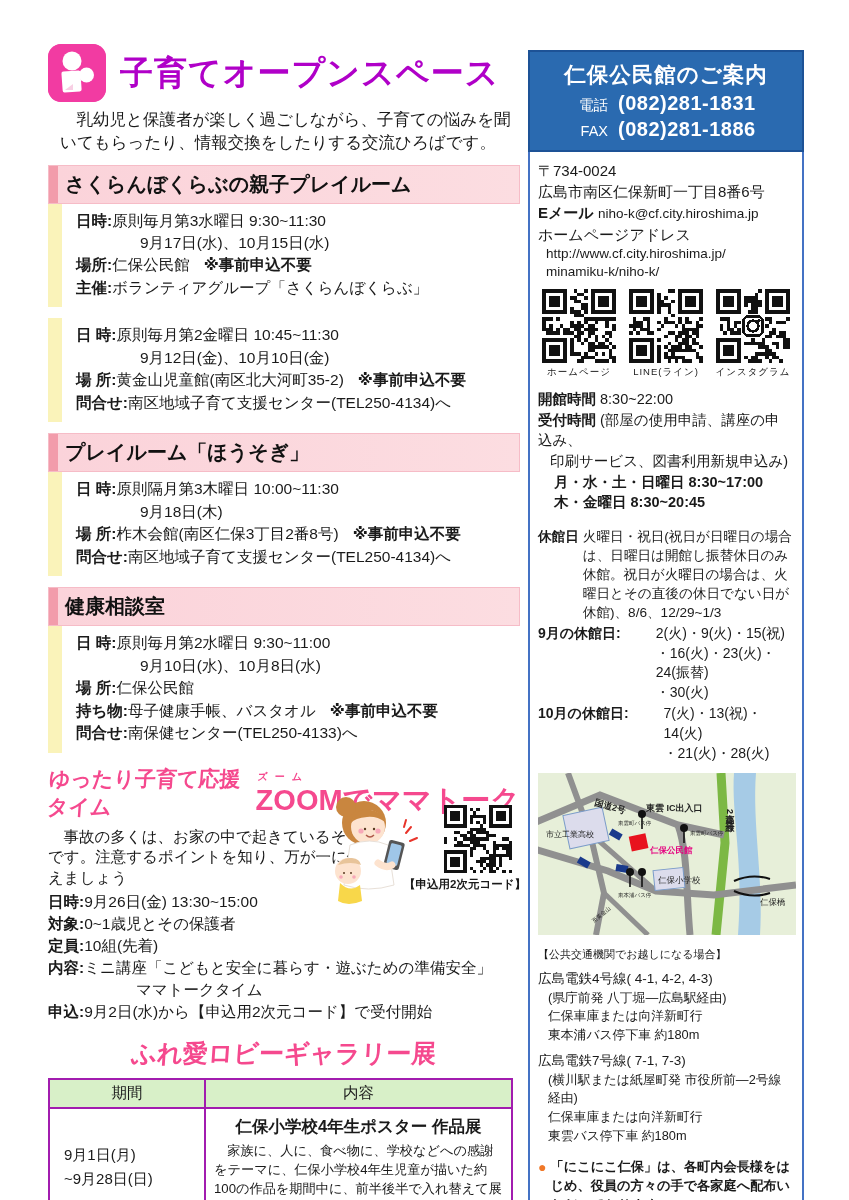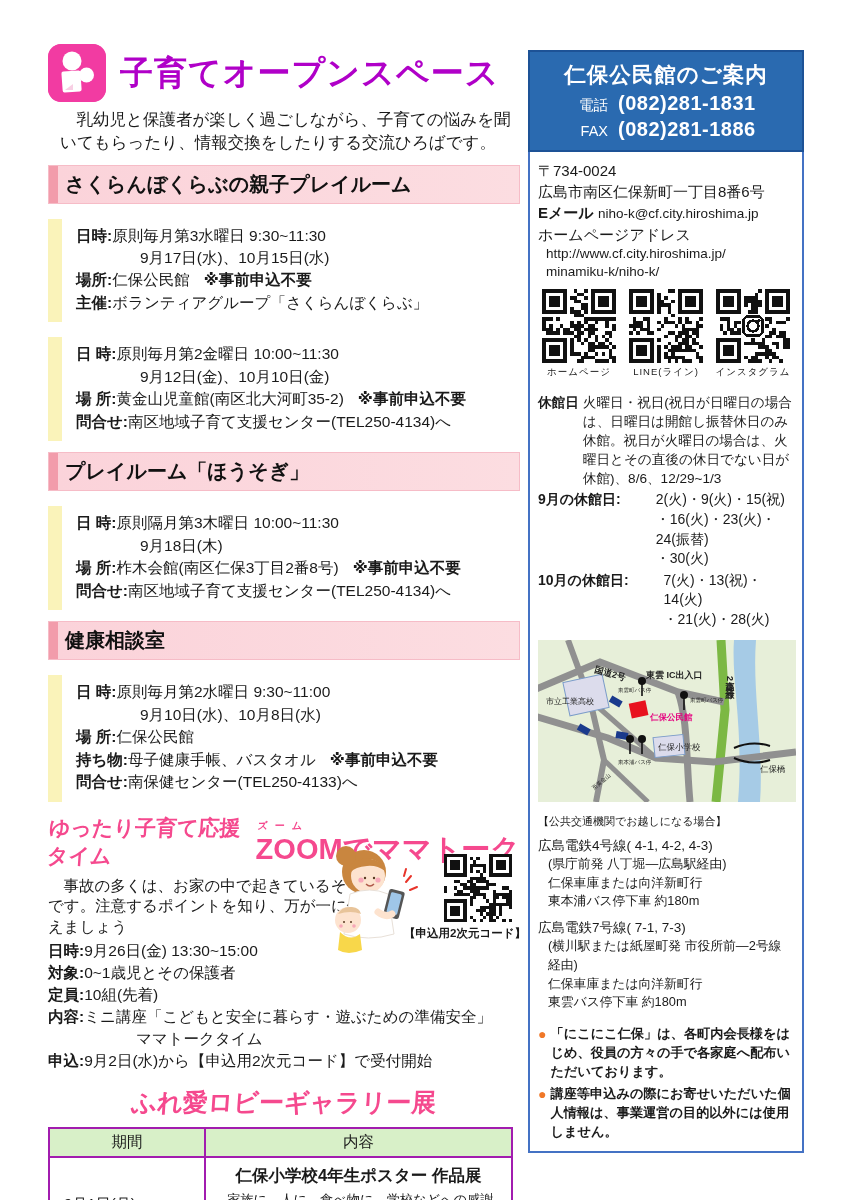--- a/index.html
+++ b/index.html
@@ -9,21 +9,21 @@
   
   .left-col{position:absolute;left:48px;top:44px;width:472px;}
   .title-row{display:flex;align-items:center;gap:14px;margin-bottom:6px;}
   .app-icon{width:58px;height:58px;border-radius:14px;background:#f23ba2;flex:0 0 auto;}
   .main-title{font-size:33px;font-weight:bold;color:#b000c8;letter-spacing:1px;white-space:nowrap;}
   .intro{font-size:16.5px;line-height:1.38;padding-left:12px;text-indent:1em;}
 
   .event{margin-top:11px;}
   .bar{background:linear-gradient(90deg,#f29cab 0,#f29cab 9px,#fbd3da 9px,#fcdde1 100%);
        border:1px solid #f6bcc7;padding:5px 8px 5px 16px;font-size:20px;font-weight:bold;color:#111;}
-  .event-body{display:flex;margin-top:15px;}
+  .event-body{display:flex;}
   .ystrip{width:14px;background:#faf3ba;flex:0 0 auto;}
   .rows{padding:6px 2px 8px 14px;font-size:15.5px;line-height:1.45;flex:1;}
   .row .lbl{font-weight:bold;white-space:pre;}
   .row .note{font-weight:bold;margin-left:14px;}
   .row.cont{padding-left:64px;}
 
   
   .zoom-sec{margin-top:12px;position:relative;min-height:195px;}
   .zhead{display:flex;align-items:flex-end;gap:10px;}
   .ztag{font-size:21px;font-weight:bold;color:#f5498e;transform:skewX(-4deg);}
@@ -117,21 +117,21 @@
               <div class="row cont"><span class="val">9月17日(水)、10月15日(水)</span></div>
               <div class="row"><span class="lbl">場所:</span><span class="val">仁保公民館</span><span class="note">※事前申込不要</span></div>
               <div class="row"><span class="lbl">主催:</span><span class="val">ボランティアグループ「さくらんぼくらぶ」</span></div>
             </div>
           </div>
         </div>
         <div class="event">
           <div class="event-body">
             <div class="ystrip"></div>
             <div class="rows">
-              <div class="row"><span class="lbl">日 時:</span><span class="val">原則毎月第2金曜日 10:00~11:30</span></div>
+              <div class="row"><span class="lbl">日 時:</span><span class="val">原則毎月第2金曜日 10:45~11:30</span></div>
               <div class="row cont"><span class="val">9月12日(金)、10月10日(金)</span></div>
               <div class="row"><span class="lbl">場 所:</span><span class="val">黄金山児童館(南区北大河町35-2)</span><span class="note">※事前申込不要</span></div>
               <div class="row"><span class="lbl">問合せ:</span><span class="val">南区地域子育て支援センター(TEL250-4134)へ</span></div>
             </div>
           </div>
         </div>
         <div class="event">
           <div class="bar">プレイルーム「ほうそぎ」</div>
           <div class="event-body">
             <div class="ystrip"></div>
@@ -770,20 +770,29 @@
                   <rect x="2" y="16" width="3" height="3"></rect>
                   <rect x="7.8" y="7.8" width="5.4" height="5.4" rx="1.4" fill="none" stroke="#111" stroke-width="0.8"></rect>
                   <circle cx="10.5" cy="10.5" r="1.5" fill="none" stroke="#111" stroke-width="0.8"></circle>
                   <circle cx="12.2" cy="8.9" r="0.45" fill="#111"></circle>
                 </g>
               </svg></div>
             <div class="qr-lbl">インスタグラム</div>
           </div>
         </div>
 
+      <div class="hrs">
+        <div><b>開館時間</b>  <span>8:30~22:00</span></div>
+        <div><b>受付時間</b> <span>(部屋の使用申請、講座の申込み、</span></div>
+        <div class="ind">印刷サービス、図書利用新規申込み)</div>
+        <div id="reception-days">
+            <div class="days">月・水・土・日曜日  8:30~17:00</div>
+            <div class="days">木・金曜日  8:30~20:45</div>
+          </div>
+      </div>
 
       <div class="closed">
         <div class="blk">
           <span class="clbl">休館日</span>
           <span class="cmain">火曜日・祝日(祝日が日曜日の場合は、日曜日は開館し振替休日のみ休館。祝日が火曜日の場合は、火曜日とその直後の休日でない日が休館)、8/6、12/29~1/3</span>
         </div>
         <div class="mline">
           <span class="mlbl">9月の休館日:</span>
           <span id="sep-days">2(火)・9(火)・15(祝)<br>・16(火)・23(火)・24(振替)<br>・30(火)</span>
         </div>

